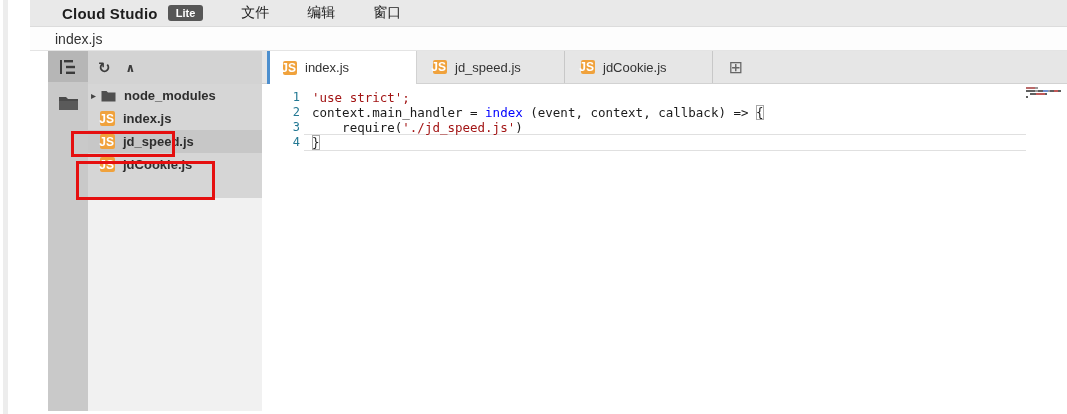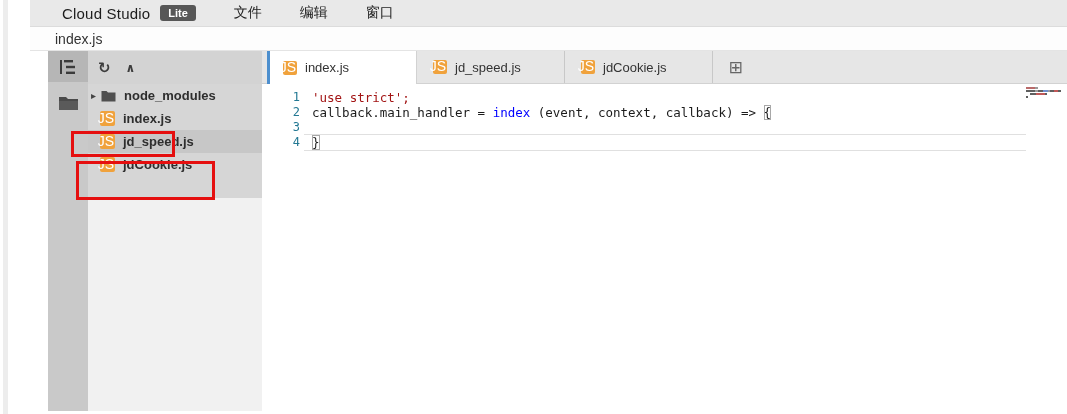--- a/index.html
+++ b/index.html
@@ -7,21 +7,21 @@
               font-family:"Liberation Sans","DejaVu Sans",sans-serif; }
   body { position:relative; }
 
   .left-strip { position:absolute; left:3px; top:0; width:5px; height:414px; background:#ededed; }
 
   .app { position:absolute; left:30px; top:0; width:1037px; height:411px; display:flex; flex-direction:column; }
 
   
   .topbar { height:27px; background:#e9e9e9; border-bottom:1px solid #dcdcdc;
             display:flex; align-items:center; flex:0 0 auto; }
-  .brand { margin-left:32px; font-weight:normal; font-size:15px; color:#1d1d1d; letter-spacing:.2px; }
+  .brand { margin-left:32px; font-weight:bold; font-size:15px; color:#1d1d1d; letter-spacing:.2px; }
   .badge { margin-left:10px; background:#575757; color:#fff; font-size:11px; font-weight:bold;
            padding:2px 8px; border-radius:3px; line-height:1.1; }
   .menu-item { margin-left:38px; font-size:14px; color:#222; cursor:default; }
 
   
   .breadcrumb { height:24px; background:#fdfdfd; border-bottom:1px solid #e4e4e4;
                 display:flex; align-items:center; flex:0 0 auto; }
   .breadcrumb span { margin-left:25px; font-size:14px; color:#333; }
 
   
@@ -37,21 +37,21 @@
   .exp-header { height:33px; background:#d3d3d3; display:flex; align-items:center; padding-left:10px; gap:15px; flex:0 0 auto; }
   .exp-icon { font-size:15px; color:#3d3d3d; font-weight:bold; line-height:1; }
   .exp-icon.collapse { font-size:12px; }
   .file-list { background:#d6d6d6; padding-bottom:22px; }
   .frow { height:23px; display:flex; align-items:center; font-size:13px; color:#2e2e2e; }
   .frow.selected { background:#c7c7c7; }
   .frow .label { margin-left:8px;font-weight:bold; }
   .arrow { width:10px; margin-left:3px; font-size:10px; color:#444; }
   .js-badge { width:15px; height:15px; background:#f0a23c; border-radius:2px; flex:0 0 auto;
               display:flex; align-items:flex-end; justify-content:flex-end;
-              color:#fff; font-size:14px; font-weight:normal; padding:1px 1px; line-height:1; }
+              color:#fff; font-size:12px; font-weight:bold; padding:1px 1px; line-height:1; }
   .frow.file-js { padding-left:12px; }
 
   
   .editor-col { flex:1; display:flex; flex-direction:column; min-width:0; }
   .tabbar { height:33px; background:#e6e6e6; border-bottom:1px solid #d2d2d2; display:flex; flex:0 0 auto; }
   .tab { width:148px; display:flex; align-items:center; padding-left:16px; gap:8px;
          border-right:1px solid #c8c8c8; font-size:13px; color:#333; }
   .tab .js-badge { width:14px; height:14px; }
   .tab.active { width:150px; background:#fff; border-left:3px solid #4d8fce; border-right:1px solid #d2d2d2;
                 padding-left:13px; height:33px; margin-bottom:-1px; }
@@ -171,24 +171,25 @@
 
       <div class="editor-body">
         <div class="current-line-box" id="current-line-box" style="top: 50px;"></div>
         <div id="code-lines">
             <div class="code-line">
               <span class="gutter">1</span>
               <span class="code"><span class="seg-string">'use strict';</span></span>
             </div>
             <div class="code-line">
               <span class="gutter">2</span>
-              <span class="code"><span class="seg-default">callback.main_handler = </span><span class="seg-keyword">index</span><span class="seg-default"> (event, context, callback) =&gt; </span><span class="seg-default bracket-match">{</span></span>
+              <span class="code"><span class="seg-default">context.main_handler = </span><span class="seg-keyword">index</span><span class="seg-default"> (event, context, callback) =&gt; </span><span class="seg-default bracket-match">{</span></span>
             </div>
             <div class="code-line">
               <span class="gutter">3</span>
+              <span class="code"><span class="seg-default">    require(</span><span class="seg-string">'./jd_speed.js'</span><span class="seg-default">)</span></span>
             </div>
             <div class="code-line">
               <span class="gutter">4</span>
               <span class="code"><span class="seg-default bracket-match">}</span></span>
             </div>
           </div>
         <div class="minimap" id="minimap">
             <div class="mm-row">
               <span class="mm-seg" style="width: 9px; background: rgb(185, 106, 106);"></span>
               <span class="mm-seg" style="width: 3px; background: rgb(154, 154, 154);"></span>

